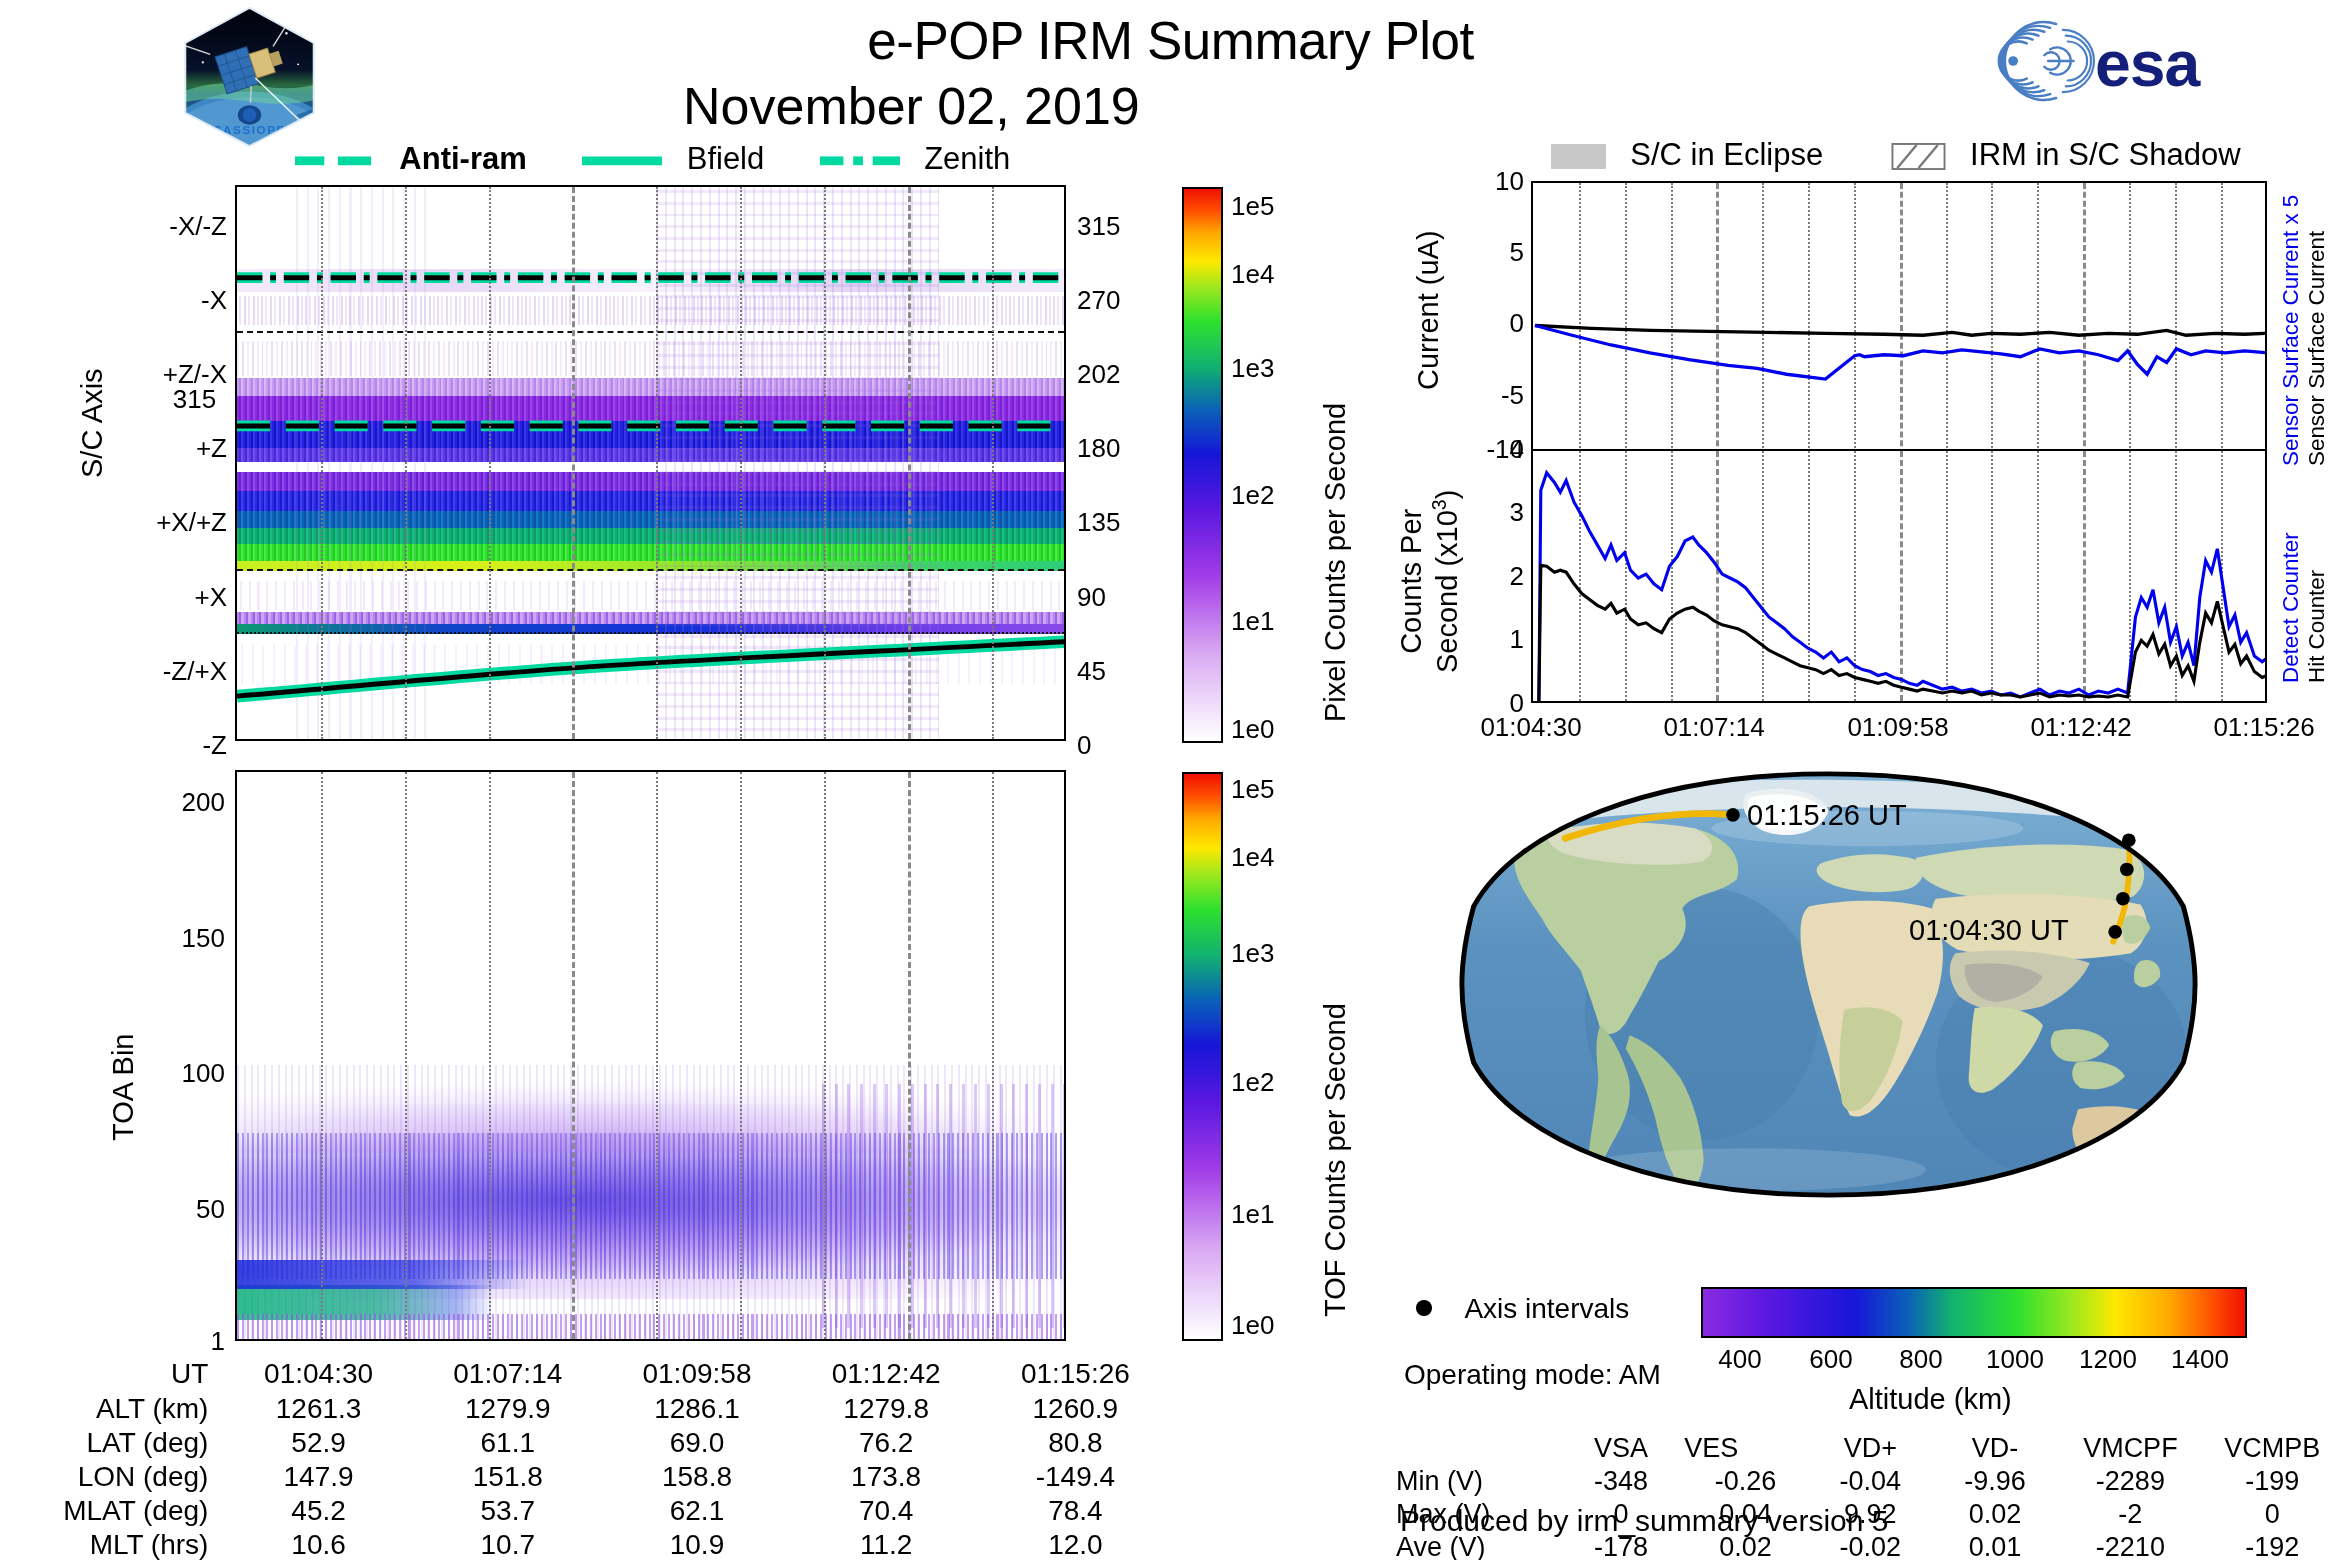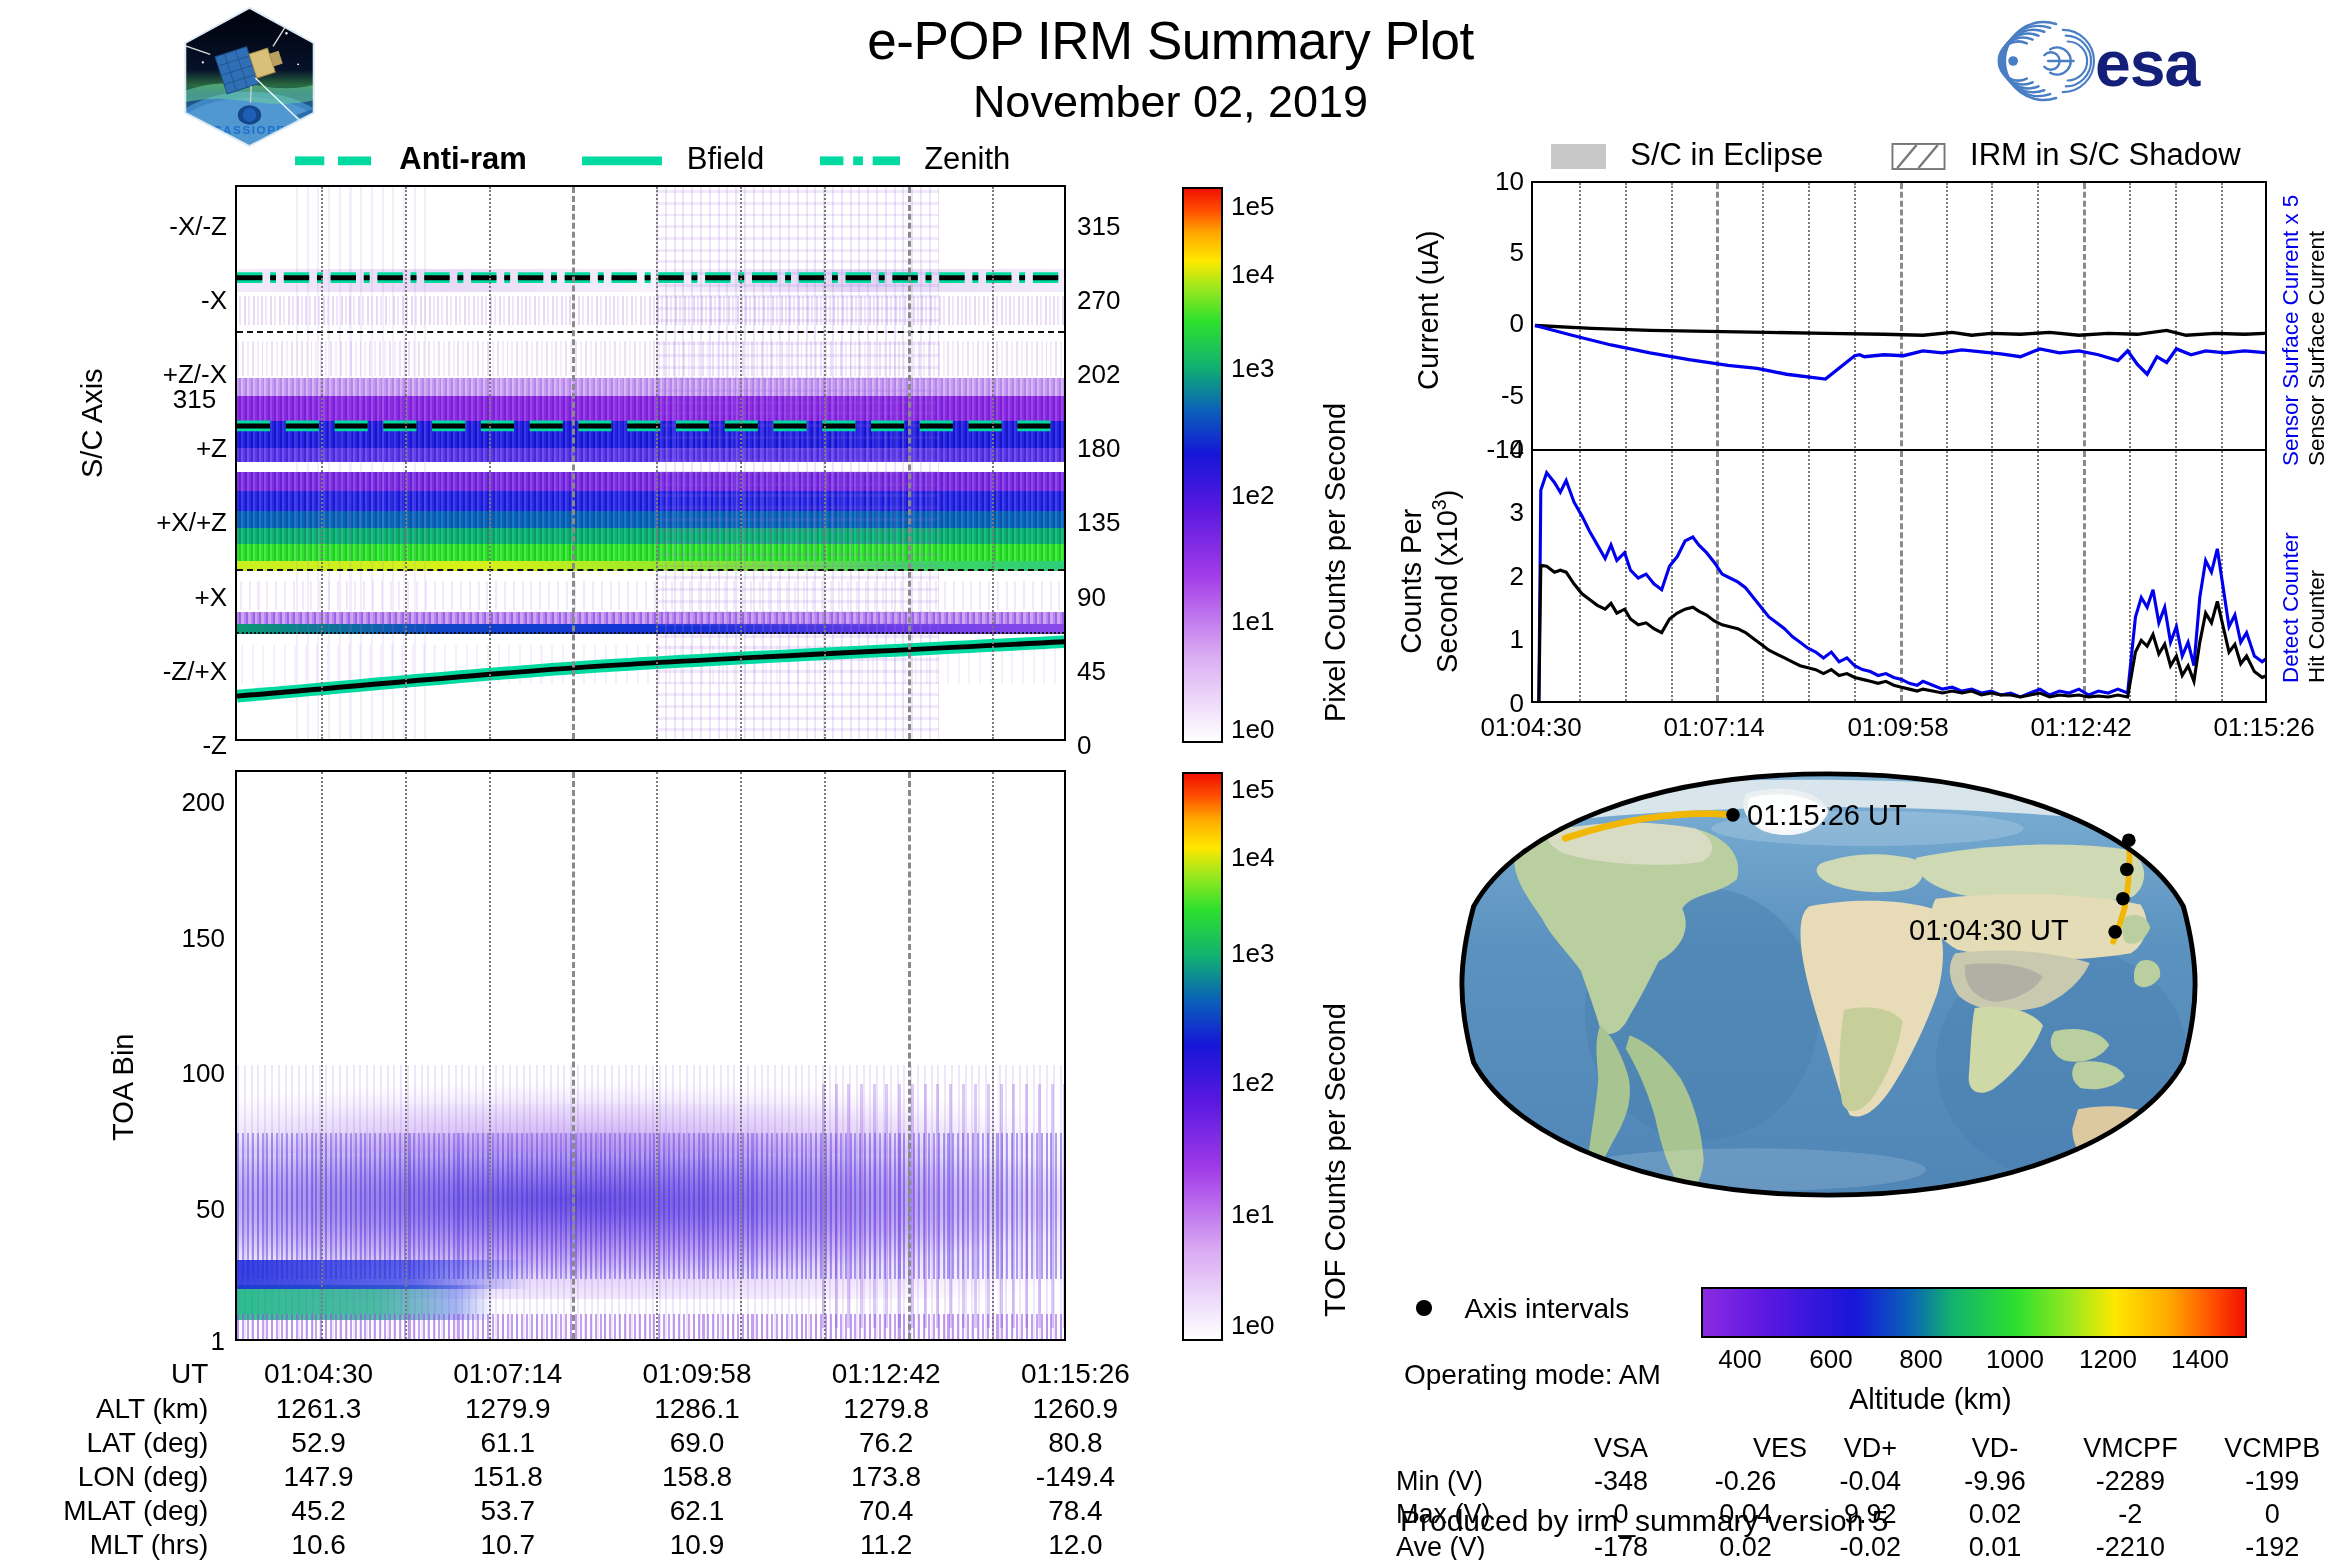--- a/index.html
+++ b/index.html
@@ -1,20 +1,20 @@
 <!DOCTYPE html>
 <html><head>
 <meta charset="utf-8">
 <style>
   html,body{margin:0;padding:0;background:#fff;}
   body{width:2341px;height:1560px;position:relative;
        font-family:"Liberation Sans","DejaVu Sans",sans-serif;color:#000;overflow:hidden;}
   .abs{position:absolute;}
   .ttl{font-size:53px;text-align:center;letter-spacing:-0.5px;}
-  .sub{font-size:45px;text-align:center;}
+  .sub{font-size:52px;text-align:left;}
   .vert{transform-origin:0 0;white-space:nowrap;}
   .tick{font-size:26px;}
   .axlab{font-size:29px;}
   .plotbox{position:absolute;border:2.9px solid #000;background:#fff;box-sizing:border-box;overflow:hidden;}
   .gridv{position:absolute;top:0;bottom:0;width:0;border-left:2.9px dotted #7a7a7a;}
   .gridv.major{border-left:3.9px dashed #8a8a8a;}
   .dashh{position:absolute;left:0;right:0;height:0;border-top:2.9px dashed #111;}
   .doth{position:absolute;left:0;right:0;height:0;border-top:2.9px dotted #111;}
   .legline{display:inline-block;vertical-align:middle;}
   .cbar{position:absolute;border:2.9px solid #000;box-sizing:border-box;}
@@ -523,21 +523,21 @@
   <div class="abs" style="left:499px;transform:translateX(-50%);">1400</div>
 </div>
 <div class="abs" style="left:1849px;top:1383px;font-size:29px;">Altitude (km)</div>
 
 <div class="abs" style="left:1395px;top:1432px;">
   <table style="border-collapse:collapse;font-size:27px;">
     <tbody>
         <tr>
       <td style="width:166px;"></td>
       <td style="width:125px;text-align:center;">VSA</td>
-      <td style="width:125px;text-align:right;">VES</td>
+      <td style="width:125px;text-align:left;">VES</td>
       <td style="width:125px;text-align:center;">VD+</td>
       <td style="width:125px;text-align:center;">VD-</td>
       <td style="width:146px;text-align:center;">VMCPF</td>
       <td style="width:137px;text-align:center;">VCMPB</td>
     </tr>
     <tr>
       <td style="text-align:left;">Min (V)</td>
       <td style="text-align:center;">-348</td>
       <td style="text-align:center;">-0.26</td>
       <td style="text-align:center;">-0.04</td>

